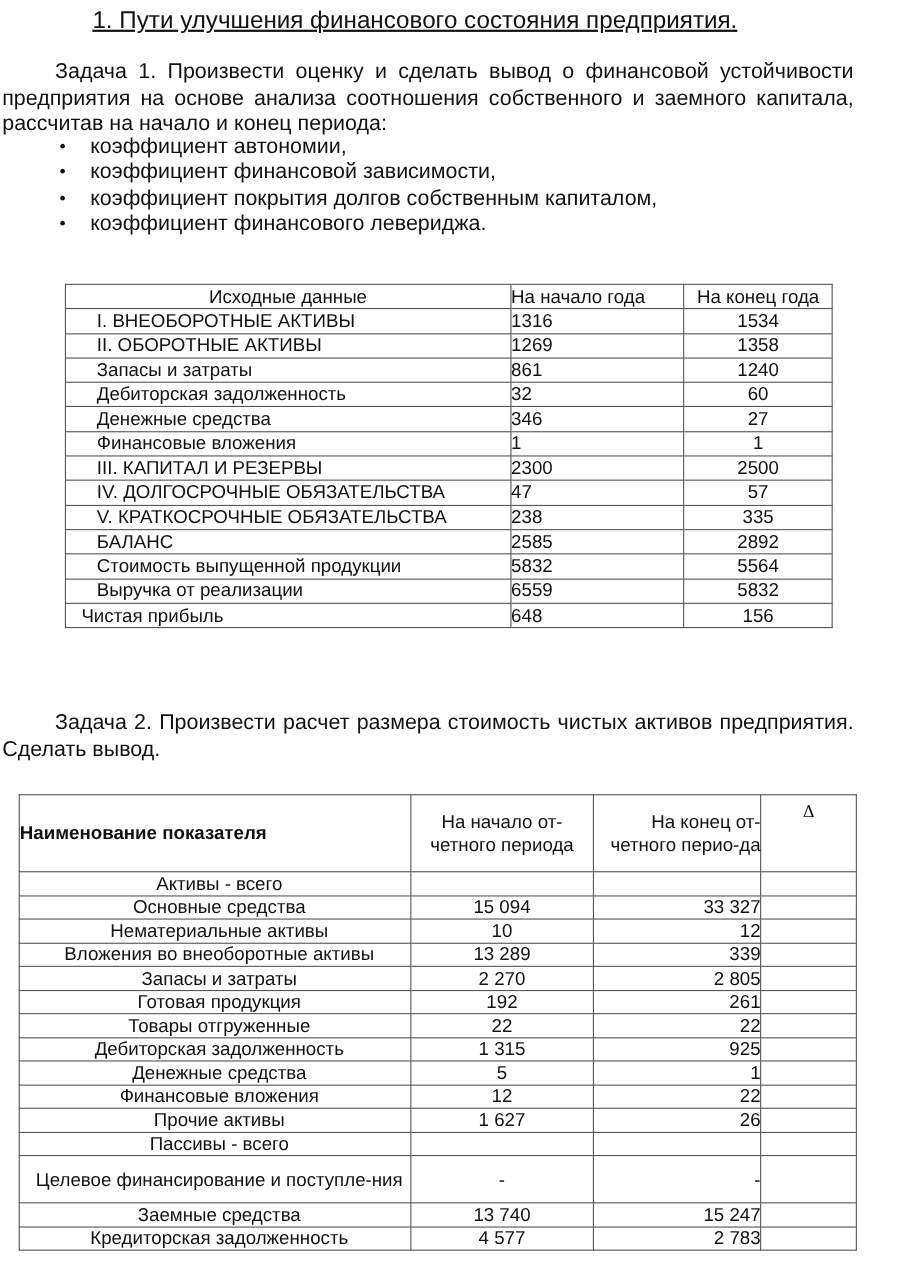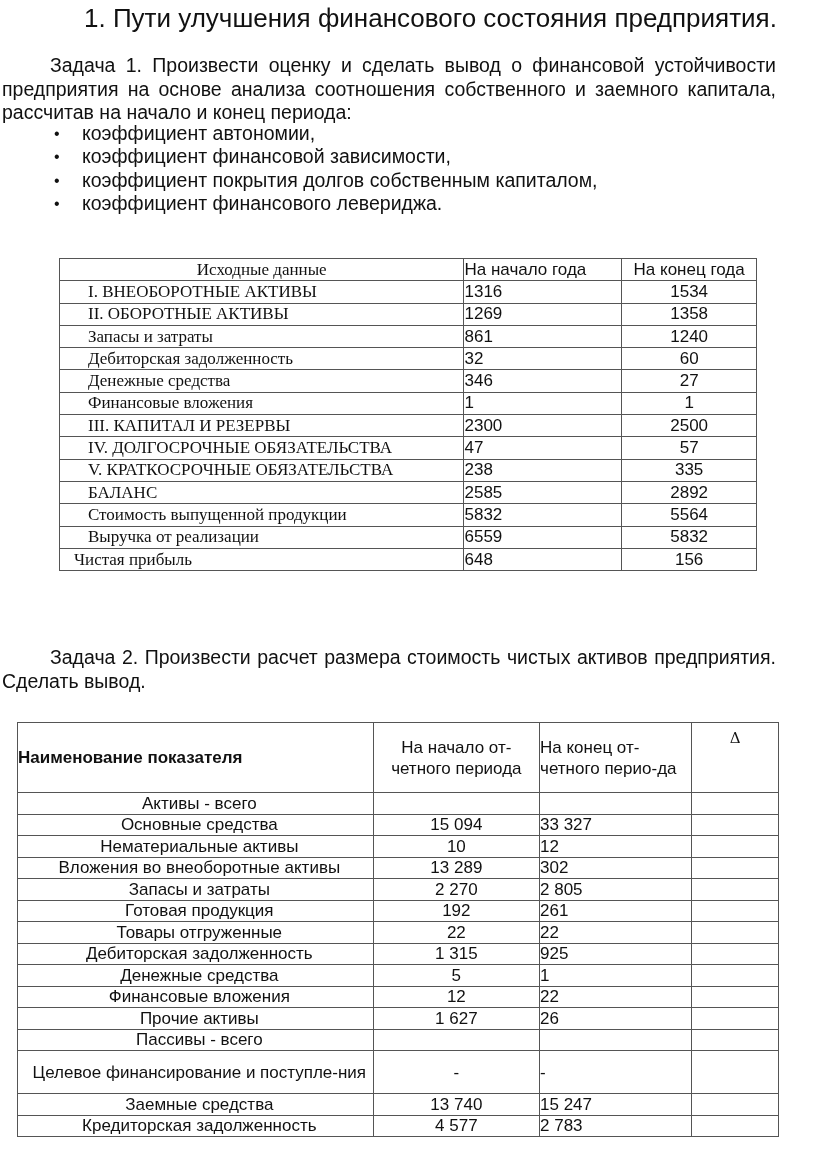--- a/index.html
+++ b/index.html
@@ -1,45 +1,45 @@
 <!DOCTYPE html>
 <html><head>
   <meta charset="utf-8">
   <style>
     html, body { margin: 0; padding: 0; background: #ffffff; }
     body {
       width: 816px; height: 1162px; position: relative; overflow: hidden;
       font-family: "Liberation Sans", "DejaVu Sans", sans-serif;
       color: #111111;
     }
-    .line { position: absolute; font-size: 26px; line-height: 24px; white-space: nowrap; }
+    .line { position: absolute; font-size: 22px; line-height: 24px; white-space: nowrap; text-decoration: underline; }
     .heading { left: 84px; top: 6px; }
     .para { position: absolute; left: 2px; width: 774px; font-size: 19.5px; line-height: 23.5px; text-align: justify; }
     .para .indent { display: inline-block; width: 48px; }
     .bullets { position: absolute; left: 0; top: 122px; list-style: none; margin: 0; padding: 0; }
     .bullets li { position: relative; height: 23.3px; font-size: 19.5px; line-height: 23px; padding-left: 82px; white-space: nowrap; }
     .bullets li .dot { position: absolute; left: 54px; top: 0; font-size: 16px; }
 
     table { position: absolute; border-collapse: collapse; font-size: 17px; }
     td, th { border: 1.5px solid #555; padding: 0; font-weight: normal; }
     #t1 { left: 59px; top: 258px; width: 698px; }
     #t1 td { height: 21.3px; line-height: 20px; }
-    #t1 .c1 { width: 392px; padding-left: 28px; text-align: left; font-family: Liberation Serif, serif; }
+    #t1 .c1 { width: 392px; padding-left: 28px; text-align: left; }
     #t1 .c1.hdr { text-align: center; padding-left: 0; }
     #t1 .c1.out { padding-left: 14px; }
     #t1 .c2 { width: 164px; }
     #t1 .c3 { width: 140px; text-align: center; }
 
     #t2 { left: 17px; top: 722px; width: 762px; }
     #t2 td { height: 20.5px; line-height: 19px; }
     #t2 .hrow td { height: 63px; }
     #t2 .c1 { width: 348px; padding-left: 8px; text-align: center; }
     #t2 .c1.hdr { text-align: left; padding-left: 0; font-weight: bold; }
     #t2 .c2 { width: 166px; text-align: center; }
-    #t2 .c3 { width: 152px; text-align: left; }
+    #t2 .c3 { width: 152px; text-align: right; }
     #t2 .c4 { width: 86px; text-align: center; }
     #t2 .delta { vertical-align: top; padding-top: 6px; font-family: "DejaVu Serif", serif; font-size: 15px; }
     #t2 .tall td { height: 42px; }
     .wrap { white-space: normal; line-height: 21px; display: block; }
   </style>
 </head>
 <body>
 
 <div class="line heading">1.  Пути улучшения финансового состояния предприятия.</div>
 
@@ -155,21 +155,21 @@
       </tr>
   <tr>
         <td class="c1">Нематериальные активы</td>
         <td class="c2">10</td>
         <td class="c3">12</td>
         <td class="c4"></td>
       </tr>
   <tr>
         <td class="c1">Вложения во внеоборотные активы</td>
         <td class="c2">13 289</td>
-        <td class="c3">302</td>
+        <td class="c3">339</td>
         <td class="c4"></td>
       </tr>
   <tr>
         <td class="c1">Запасы и затраты</td>
         <td class="c2">2 270</td>
         <td class="c3">2 805</td>
         <td class="c4"></td>
       </tr>
   <tr>
         <td class="c1">Готовая продукция</td>

